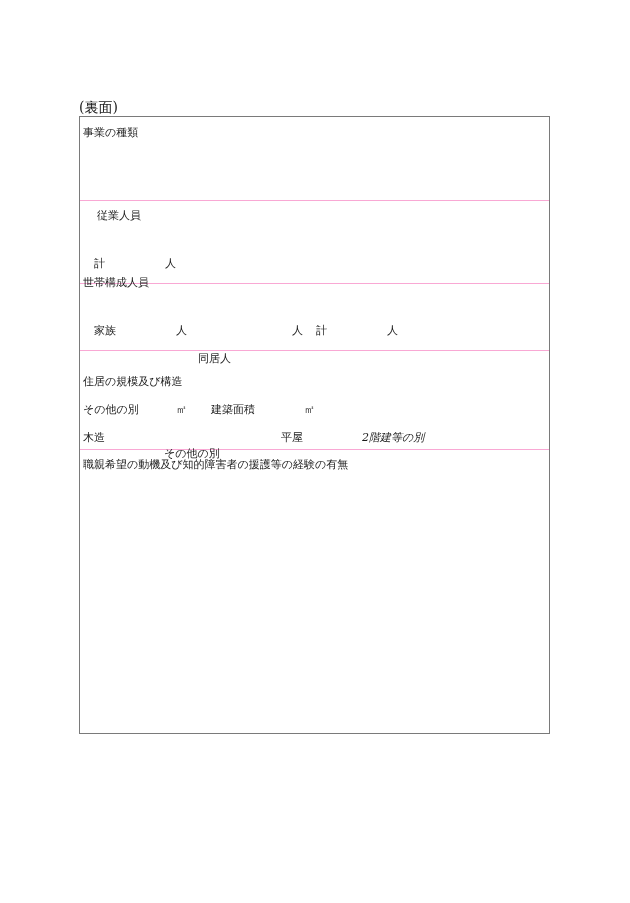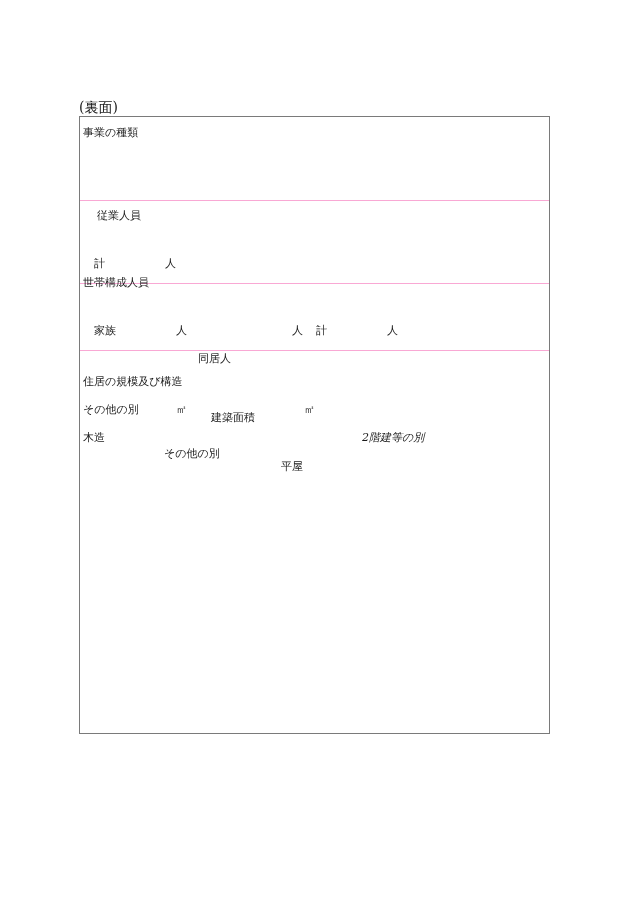--- a/index.html
+++ b/index.html
@@ -45,22 +45,25 @@
     <span class="txt" style="left:118px; top:56px;margin-top:28px;">同居人</span>
     <span class="txt" style="left:212px; top:56px;">人</span>
     <span class="txt" style="left:236px; top:56px;">計</span>
     <span class="txt" style="left:307px; top:56px;">人</span>
   </div>
 
   <div class="row" style="top:249px; height:83px;">
     <span class="txt" style="left:3px; top:8px;">住居の規模及び構造</span>
     <span class="txt" style="left:3px; top:36px;">その他の別</span>
     <span class="txt" style="left:96px; top:36px;">㎡</span>
-    <span class="txt" style="left:131px; top:36px;margin-top:8px;">建築面積</span>
+    <span class="txt" style="left:131px; top:36px;">建築面積</span>
     <span class="txt" style="left:224px; top:36px;">㎡</span>
     <span class="txt" style="left:3px; top:64px;">木造</span>
     <span class="txt" style="left:84px; top:80px;">その他の別</span>
-    <span class="txt" style="left:201px; top:64px;margin-top:29px;">平屋</span>
+    <span class="txt" style="left:201px; top:64px;">平屋</span>
     <span class="txt" style="left:282px; top:64px;font-style:italic;">2階建等の別</span>
   </div>
 
+  <div class="row" style="top:332px; bottom:0;">
+    <span class="txt" style="left:3px; top:8px;">職親希望の動機及び知的障害者の援護等の経験の有無</span>
+  </div>
 
 </div>
 
 </body></html>

